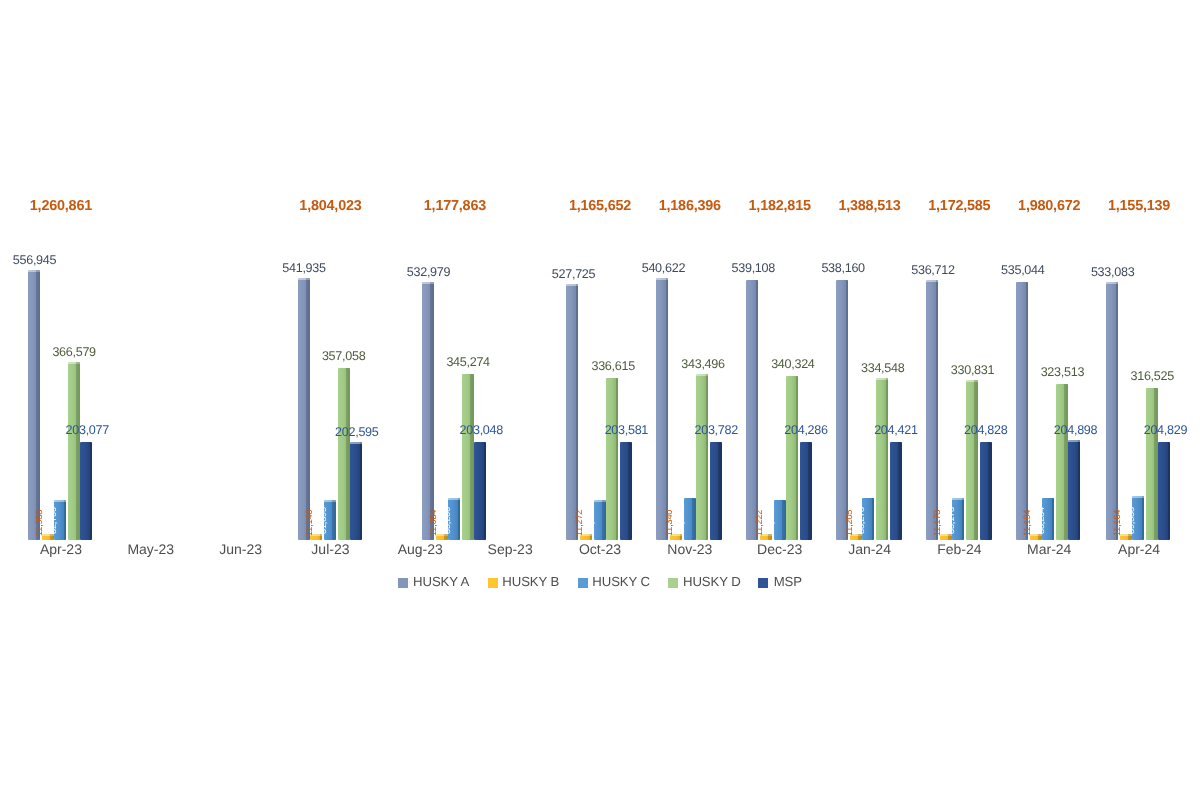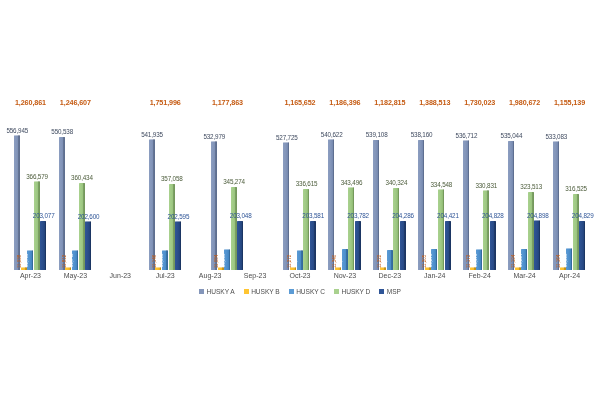--- a/index.html
+++ b/index.html
@@ -155,37 +155,22 @@
           <div class="bar c-b" style="left: 6.6px; width: 6px; height: 2.88502px;"></div>
           <div class="vlabel-rot b" style="left: 8.3px; bottom: 2px;">11,938</div>
           <div class="bar c-c" style="left: 13.2px; width: 6px; height: 19.9858px;"></div>
           <div class="vlabel-rot c" style="left: 14.9px; bottom: 3px;">82,700</div>
           <div class="bar c-d" style="left: 19.8px; width: 6px; height: 88.5899px;"></div>
           <div class="vlabel d" style="left: 23.1px; bottom: 90.0899px;">366,579</div>
           <div class="bar c-m" style="left: 26.4px; width: 6px; height: 49.0769px;"></div>
           <div class="vlabel m" style="left: 29.7px; bottom: 50.5769px;">203,077</div>
         </div>
       </div>
-      <div class="cluster" style="left: 52.9231px; width: 44.9231px;">
-        <div class="total-label">1,246,607</div>
-        <div class="bars" style="left: 5.96154px; width: 33px;">
-          <div class="bar c-a" style="left: 0px; width: 6px; height: 133.047px;"></div>
-          <div class="vlabel a" style="left: 3.3px; bottom: 134.547px;">550,538</div>
-          <div class="bar c-b" style="left: 6.6px; width: 6px; height: 2.85457px;"></div>
-          <div class="vlabel-rot b" style="left: 8.3px; bottom: 2px;">11,812</div>
-          <div class="bar c-c" style="left: 13.2px; width: 6px; height: 19.7546px;"></div>
-          <div class="vlabel-rot c" style="left: 14.9px; bottom: 3px;">81,743</div>
-          <div class="bar c-d" style="left: 19.8px; width: 6px; height: 87.1049px;"></div>
-          <div class="vlabel d" style="left: 23.1px; bottom: 88.6049px;">360,434</div>
-          <div class="bar c-m" style="left: 26.4px; width: 6px; height: 48.9617px;"></div>
-          <div class="vlabel m" style="left: 29.7px; bottom: 50.4617px;">202,600</div>
-        </div>
-      </div>
       <div class="cluster" style="left: 142.769px; width: 44.9231px;">
-        <div class="total-label">1,751,996</div>
+        <div class="total-label">1,804,023</div>
         <div class="bars" style="left: 5.96154px; width: 33px;">
           <div class="bar c-a" style="left: 0px; width: 6px; height: 130.968px;"></div>
           <div class="vlabel a" style="left: 3.3px; bottom: 132.468px;">541,935</div>
           <div class="bar c-b" style="left: 6.6px; width: 6px; height: 2.69362px;"></div>
           <div class="vlabel-rot b" style="left: 8.3px; bottom: 2px;">11,146</div>
           <div class="bar c-c" style="left: 13.2px; width: 6px; height: 19.7913px;"></div>
           <div class="vlabel-rot c" style="left: 14.9px; bottom: 3px;">81,895</div>
           <div class="bar c-d" style="left: 19.8px; width: 6px; height: 86.289px;"></div>
           <div class="vlabel d" style="left: 23.1px; bottom: 87.789px;">357,058</div>
           <div class="bar c-m" style="left: 26.4px; width: 6px; height: 48.9605px;"></div>
@@ -261,21 +246,21 @@
           <div class="vlabel-rot b" style="left: 8.3px; bottom: 2px;">11,205</div>
           <div class="bar c-c" style="left: 13.2px; width: 6px; height: 21.3338px;"></div>
           <div class="vlabel-rot c" style="left: 14.9px; bottom: 3px;">88,278</div>
           <div class="bar c-d" style="left: 19.8px; width: 6px; height: 80.8491px;"></div>
           <div class="vlabel d" style="left: 23.1px; bottom: 82.3491px;">334,548</div>
           <div class="bar c-m" style="left: 26.4px; width: 6px; height: 49.4017px;"></div>
           <div class="vlabel m" style="left: 29.7px; bottom: 50.9017px;">204,421</div>
         </div>
       </div>
       <div class="cluster" style="left: 457.231px; width: 44.9231px;">
-        <div class="total-label">1,730,023</div>
+        <div class="total-label">1,172,585</div>
         <div class="bars" style="left: 5.96154px; width: 33px;">
           <div class="bar c-a" style="left: 0px; width: 6px; height: 129.705px;"></div>
           <div class="vlabel a" style="left: 3.3px; bottom: 131.205px;">536,712</div>
           <div class="bar c-b" style="left: 6.6px; width: 6px; height: 2.70014px;"></div>
           <div class="vlabel-rot b" style="left: 8.3px; bottom: 2px;">11,173</div>
           <div class="bar c-c" style="left: 13.2px; width: 6px; height: 20.5835px;"></div>
           <div class="vlabel-rot c" style="left: 14.9px; bottom: 3px;">85,173</div>
           <div class="bar c-d" style="left: 19.8px; width: 6px; height: 79.9508px;"></div>
           <div class="vlabel d" style="left: 23.1px; bottom: 81.4508px;">330,831</div>
           <div class="bar c-m" style="left: 26.4px; width: 6px; height: 49.5001px;"></div>

